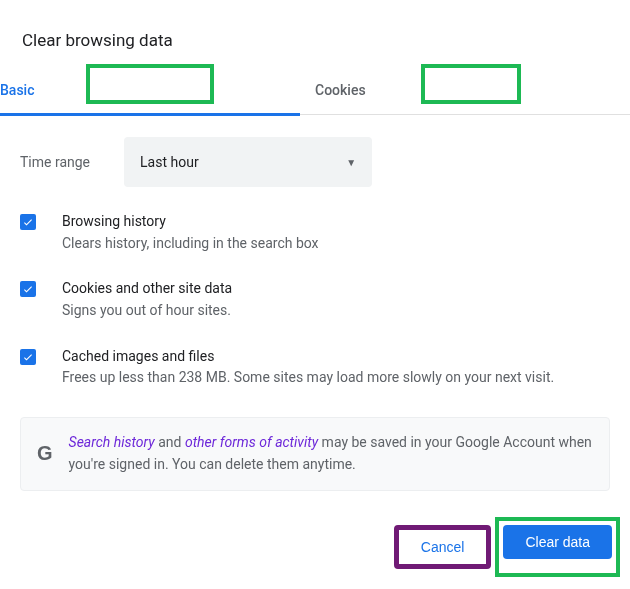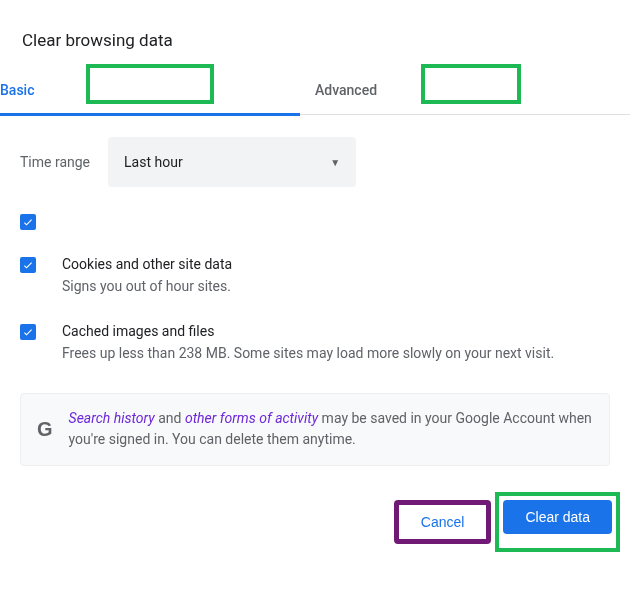--- a/index.html
+++ b/index.html
@@ -44,21 +44,21 @@
     }
     .highlight-box {
       position: absolute;
       border: 4px solid #1db954;
       pointer-events: none;
     }
     .row-time {
       display: flex;
       align-items: center;
       padding: 22px 20px 10px;
-      gap: 18px;
+      gap: 34px;
     }
     .label-time { color: #5f6368; }
     .select {
       background: #f1f3f4;
       border-radius: 4px;
       padding: 17px 16px;
       display: flex;
       align-items: center;
       justify-content: space-between;
       width: 248px;
@@ -137,41 +137,45 @@
 
 <div class="container">
   <div class="title">Clear browsing data</div>
 
   <div class="tabs">
     <div class="tab tab-active">
       <span>Basic</span>
       <div class="highlight-box" style="top:-4px;left:86px;width:128px;height:40px;"></div>
     </div>
     <div class="tab tab-inactive">
-      <span>Advanced</span>
+      <span>Cookies</span>
       <div class="highlight-box" style="top:-4px;left:106px;width:100px;height:40px;"></div>
     </div>
     <div class="tab-indicator"></div>
   </div>
   <div class="tab-border"></div>
 
   <div class="row-time">
     <span class="label-time">Time range</span>
     <div class="select">
       <span>Last hour</span>
       <span class="arrow">▼</span>
     </div>
   </div>
 
   <div class="option-row">
     <div class="checkbox">
       <svg viewBox="0 0 24 24">
           <path fill="#fff" d="M9 16.2l-3.5-3.5L4 14.2 9 19.2 20 8.2 18.5 6.7z"></path>
         </svg>
     </div>
+    <div class="option-text">
+      <div class="option-title">Browsing history</div>
+      <div class="option-desc">Clears history, including in the search box</div>
+    </div>
   </div>
 
   <div class="option-row">
     <div class="checkbox">
       <svg viewBox="0 0 24 24">
           <path fill="#fff" d="M9 16.2l-3.5-3.5L4 14.2 9 19.2 20 8.2 18.5 6.7z"></path>
         </svg>
     </div>
     <div class="option-text">
       <div class="option-title">Cookies and other site data</div>

